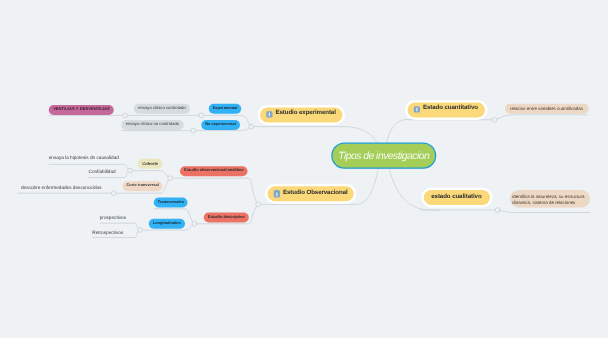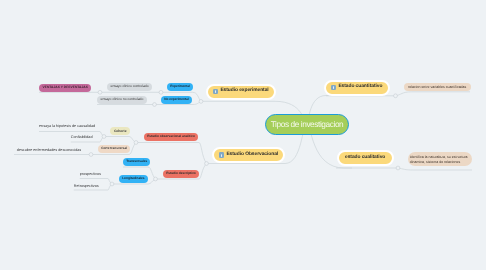--- a/index.html
+++ b/index.html
@@ -83,21 +83,21 @@
         <circle cx="91" cy="154.5" r="1.9"></circle>
         <circle cx="136" cy="142.5" r="1.9"></circle>
         <circle cx="112" cy="184" r="1.9"></circle>
         <circle cx="155.5" cy="179" r="1.9"></circle>
         <circle cx="206.5" cy="163.5" r="1.9"></circle>
         <circle cx="395.5" cy="95.8" r="1.9"></circle>
         <circle cx="398" cy="168" r="1.9"></circle>
       </g>
   </svg>
 
-  <div class="node root" style="left:265px;top:113.5px;width:84px;height:21px;">
+  <div class="node root" style="left:265px;top:113.5px;width:84px;height:21px;font-style:italic;">
     <span>Tipos de investigacion</span>
   </div>
 
   <div class="node main" style="left:206px;top:83.8px;height:16px;">
     <span class="ic"></span>
     <span>Estudio experimental</span>
   </div>
 
   <div class="node main" style="left:212px;top:147px;height:16px;">
     <span class="ic"></span>

